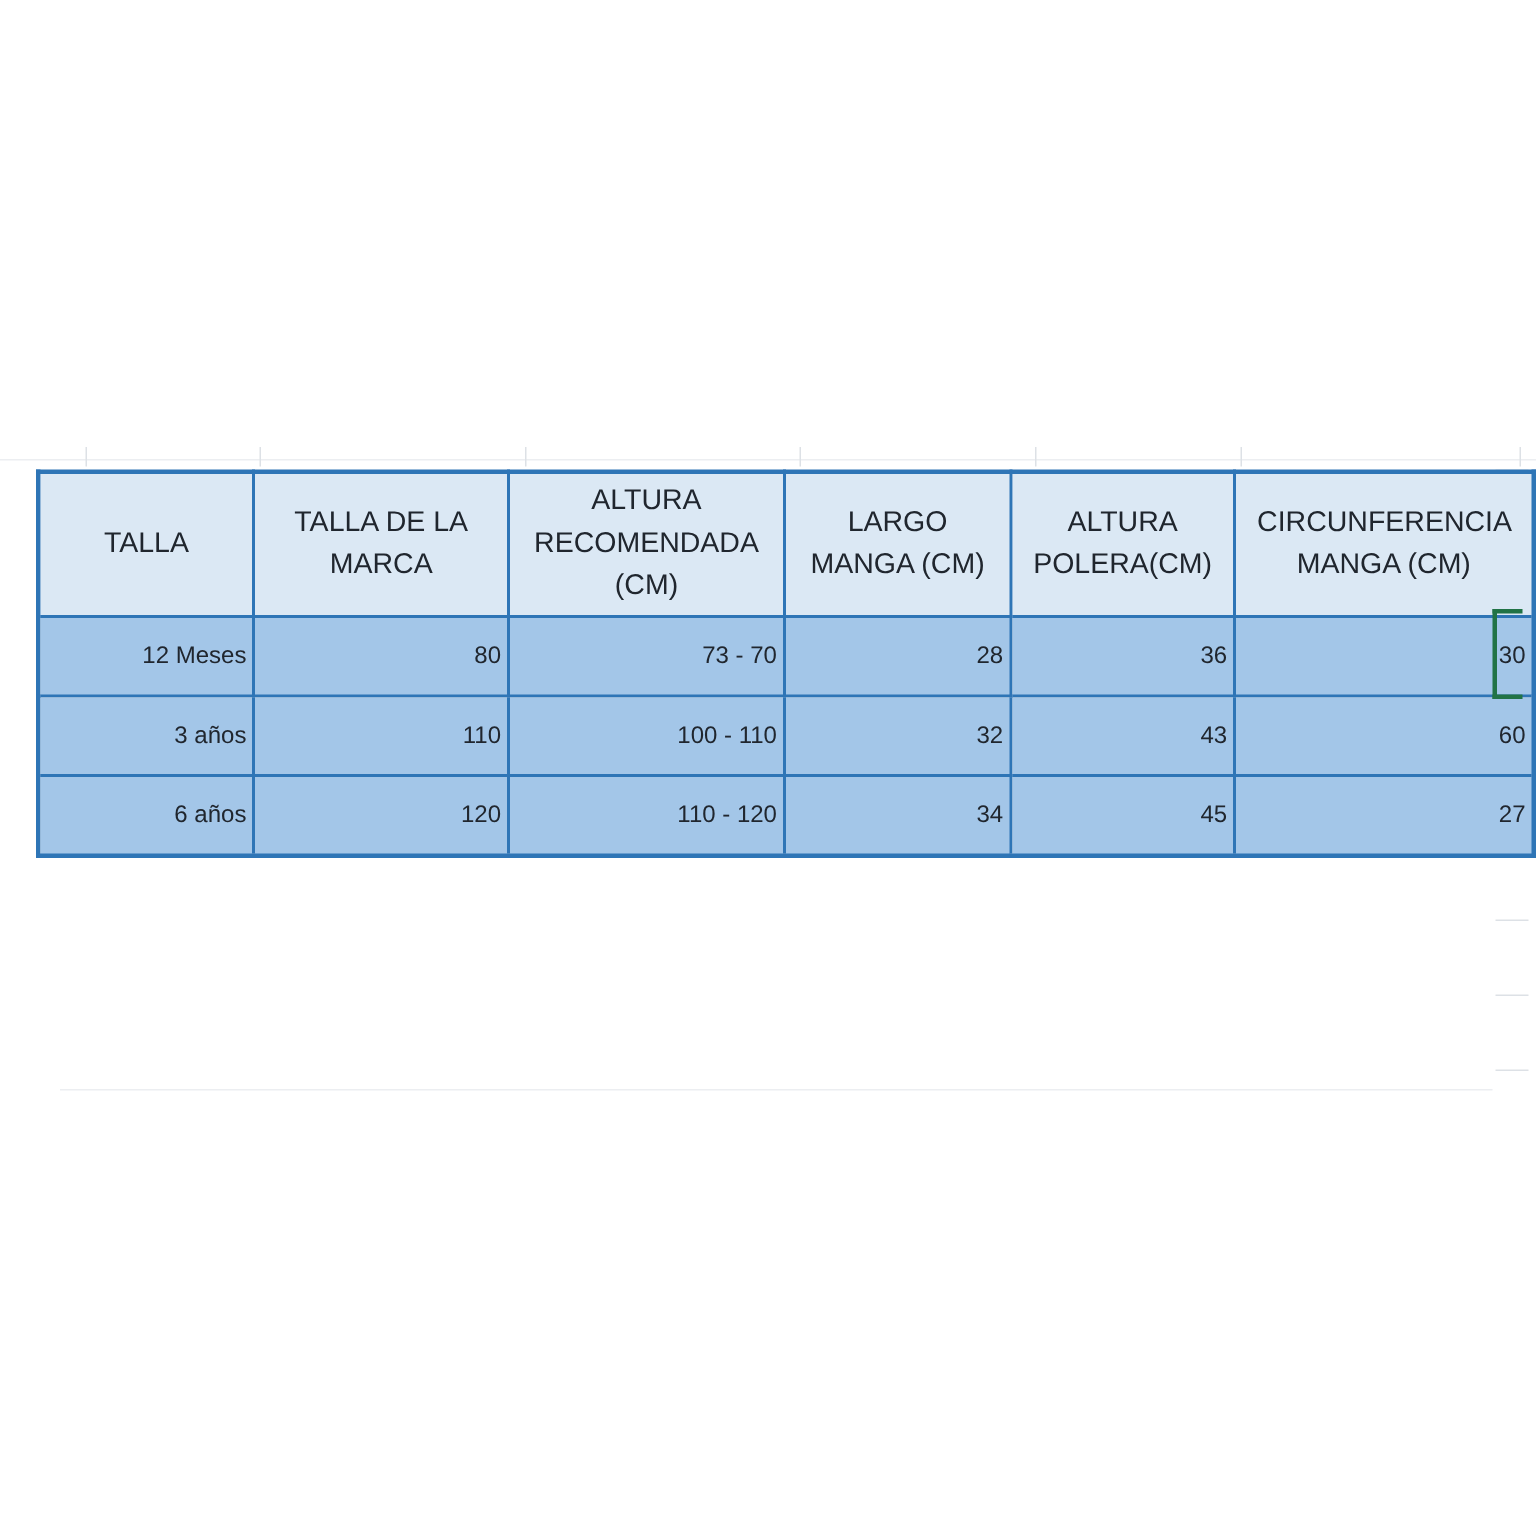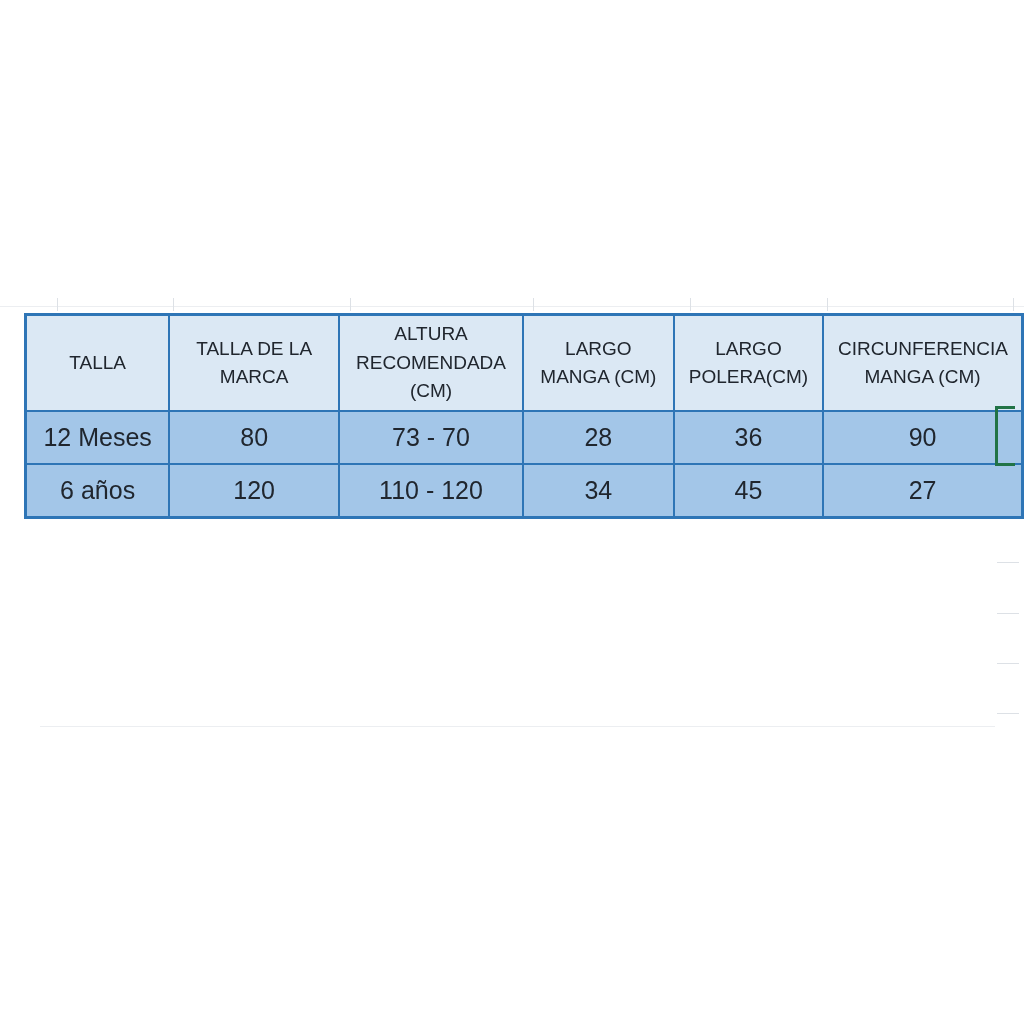--- a/index.html
+++ b/index.html
@@ -49,22 +49,23 @@
     background: #dbe8f4;
     height: 94px;
     font-size: 19px;
     font-weight: normal;
     line-height: 1.5;
     padding: 0 14px;
   }
   table.size-chart td {
     background: #a3c6e8;
     height: 51px;
-    font-size: 25px;
+    font-size: 16px;
     padding: 0 4px;
+    text-align: right;
   }
   
   .selection-bracket {
     position: absolute;
     left: 995px;
     top: 406px;
     width: 17px;
     height: 54px;
     border: 3px solid #217346;
     border-right: none;
@@ -101,32 +102,40 @@
       <col style="width:151px">
       <col style="width:136px">
       <col style="width:186px">
     </colgroup>
     <thead>
       <tr>
           <th>TALLA</th>
           <th>TALLA DE LA MARCA</th>
           <th>ALTURA RECOMENDADA (CM)</th>
           <th>LARGO MANGA (CM)</th>
-          <th>LARGO POLERA(CM)</th>
+          <th>ALTURA POLERA(CM)</th>
           <th>CIRCUNFERENCIA MANGA (CM)</th>
         </tr>
     </thead>
     <tbody>
         <tr>
           <td>12 Meses</td>
           <td>80</td>
           <td>73 - 70</td>
           <td>28</td>
           <td>36</td>
-          <td>90</td>
+          <td>30</td>
+        </tr>
+        <tr>
+          <td>3 años</td>
+          <td>110</td>
+          <td>100 - 110</td>
+          <td>32</td>
+          <td>43</td>
+          <td>60</td>
         </tr>
         <tr>
           <td>6 años</td>
           <td>120</td>
           <td>110 - 120</td>
           <td>34</td>
           <td>45</td>
           <td>27</td>
         </tr>
       </tbody>

